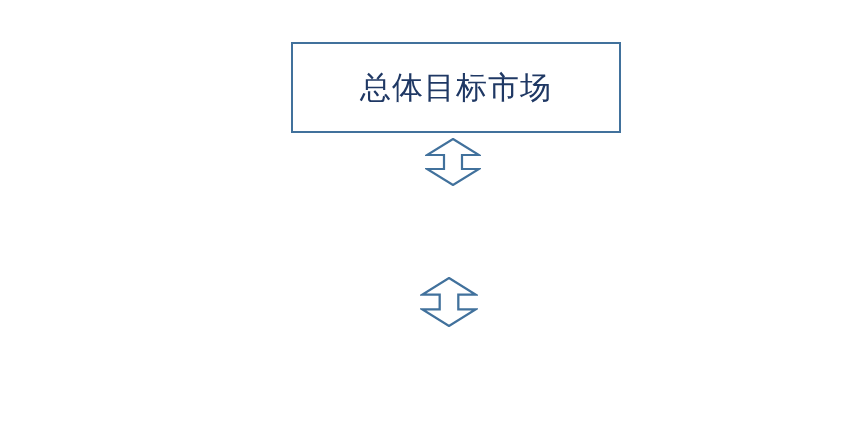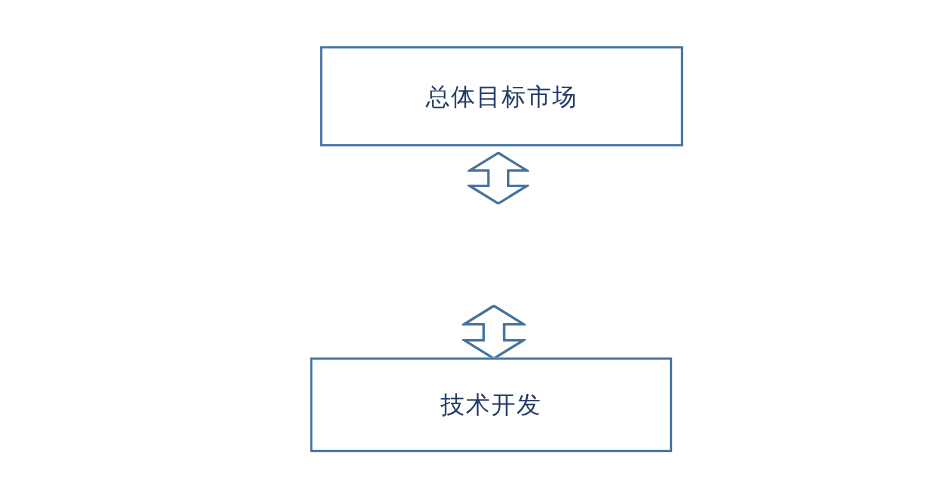--- a/index.html
+++ b/index.html
@@ -24,21 +24,21 @@
   .flow-box {
     position: absolute;
     box-sizing: border-box;
     border: 2px solid var(--box-border);
     background: #fff;
     display: flex;
     align-items: center;
     justify-content: center;
   }
   .flow-box .label {
-    font-size: 22px;
+    font-size: 31px;
     font-weight: 400;
     color: var(--text);
     letter-spacing: 1px;
     white-space: nowrap;
   }
   .box-1 { left: 291px; top: 42px;  width: 330px; height: 91px; }
   .box-2 { left: 291px; top: 188px; width: 329px; height: 90px; }
   .box-3 { left: 282px; top: 325px; width: 329px; height: 86px; }
   .connector {
     position: absolute;
@@ -64,17 +64,14 @@
     </svg>
   </div>
 
 
   <div class="connector connector-2">
     <svg viewBox="0 0 56 48" preserveAspectRatio="none" aria-hidden="true">
       <path d="M28,1 L54,17 L37,17 L37,31 L54,31 L28,47 L2,31 L19,31 L19,17 L2,17 Z" fill="#FFFFFF" stroke="currentColor" stroke-width="2.2" stroke-linejoin="miter"></path>
     </svg>
   </div>
 
-  <div class="flow-box box-3">
-    <span class="label">技术开发</span>
-  </div>
 
 </div>
 
 </body></html>

